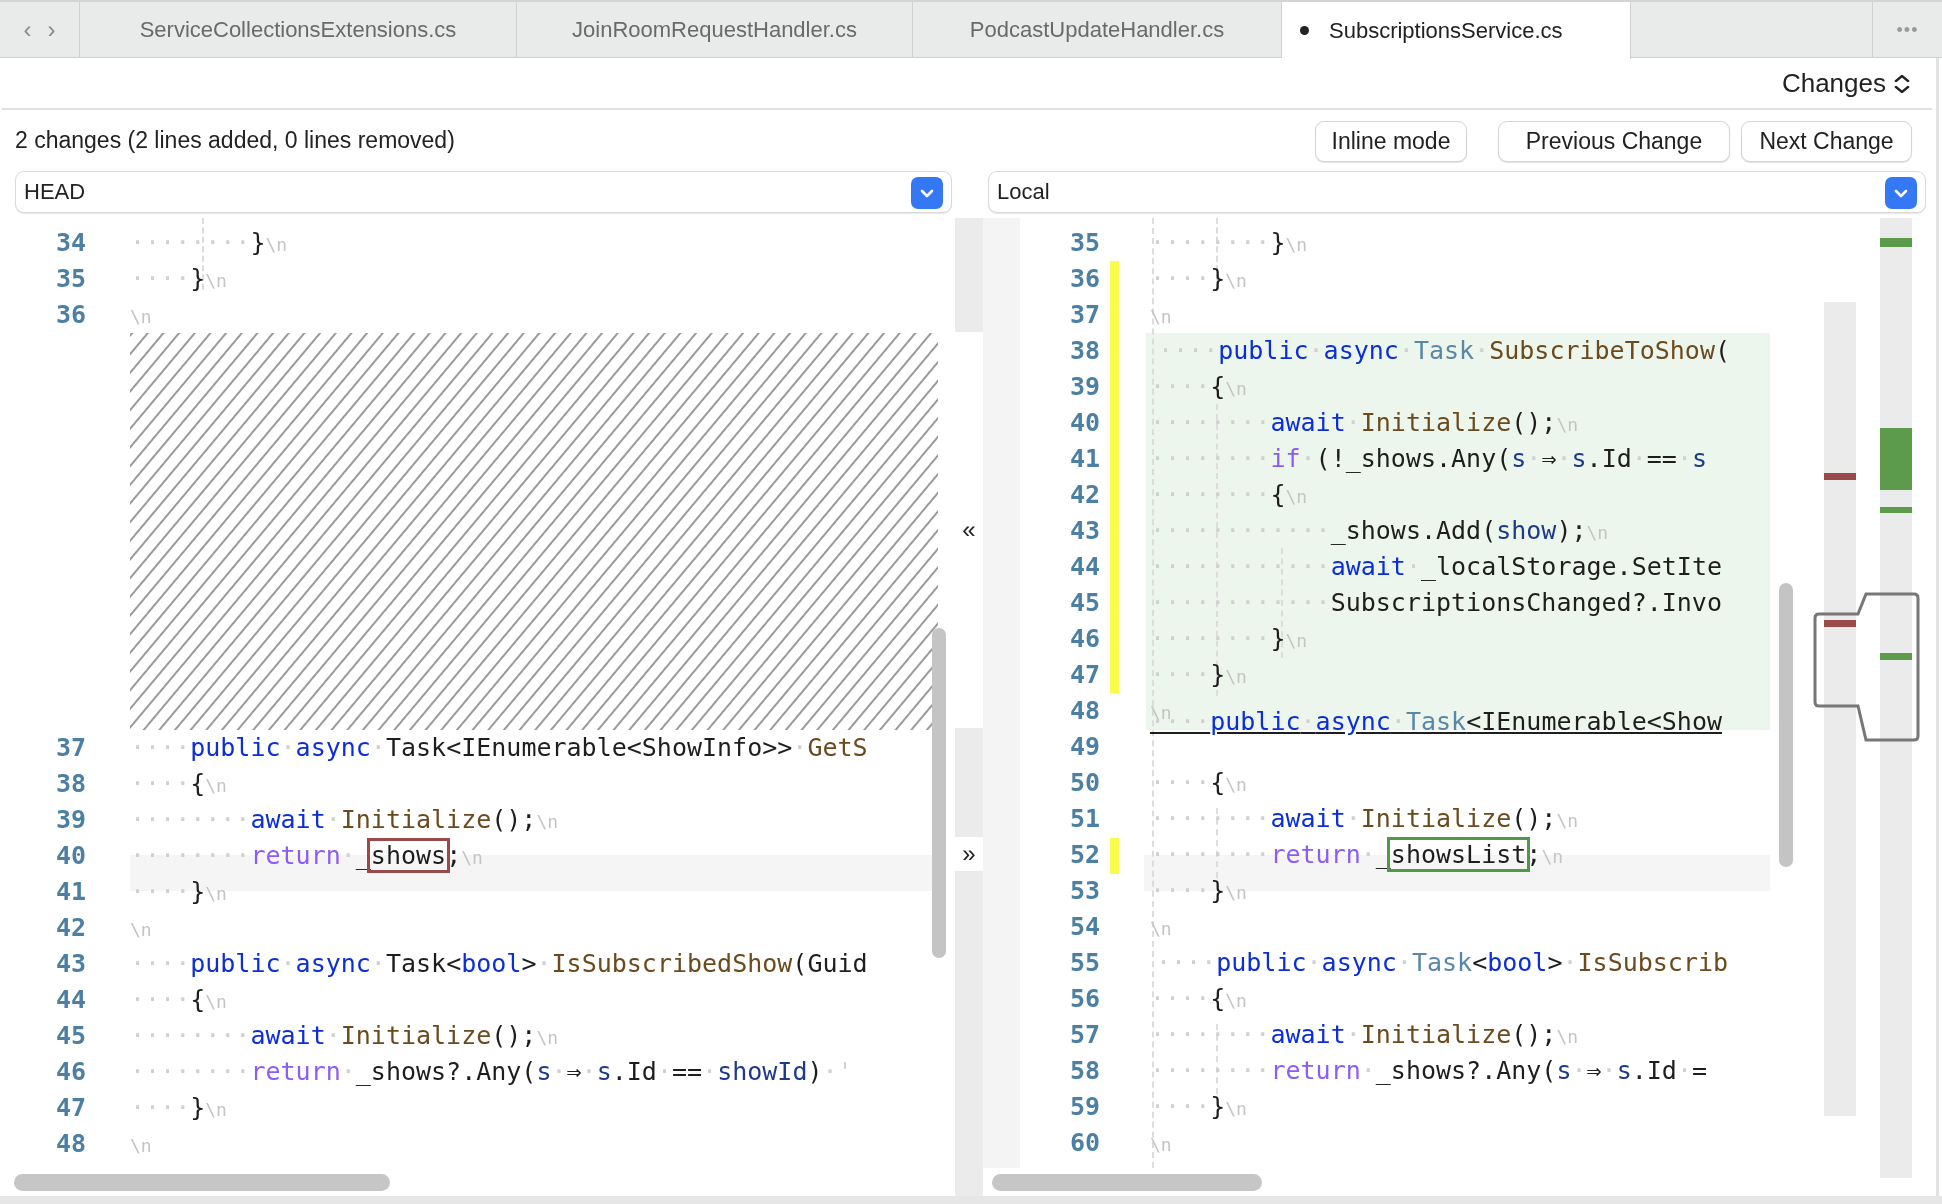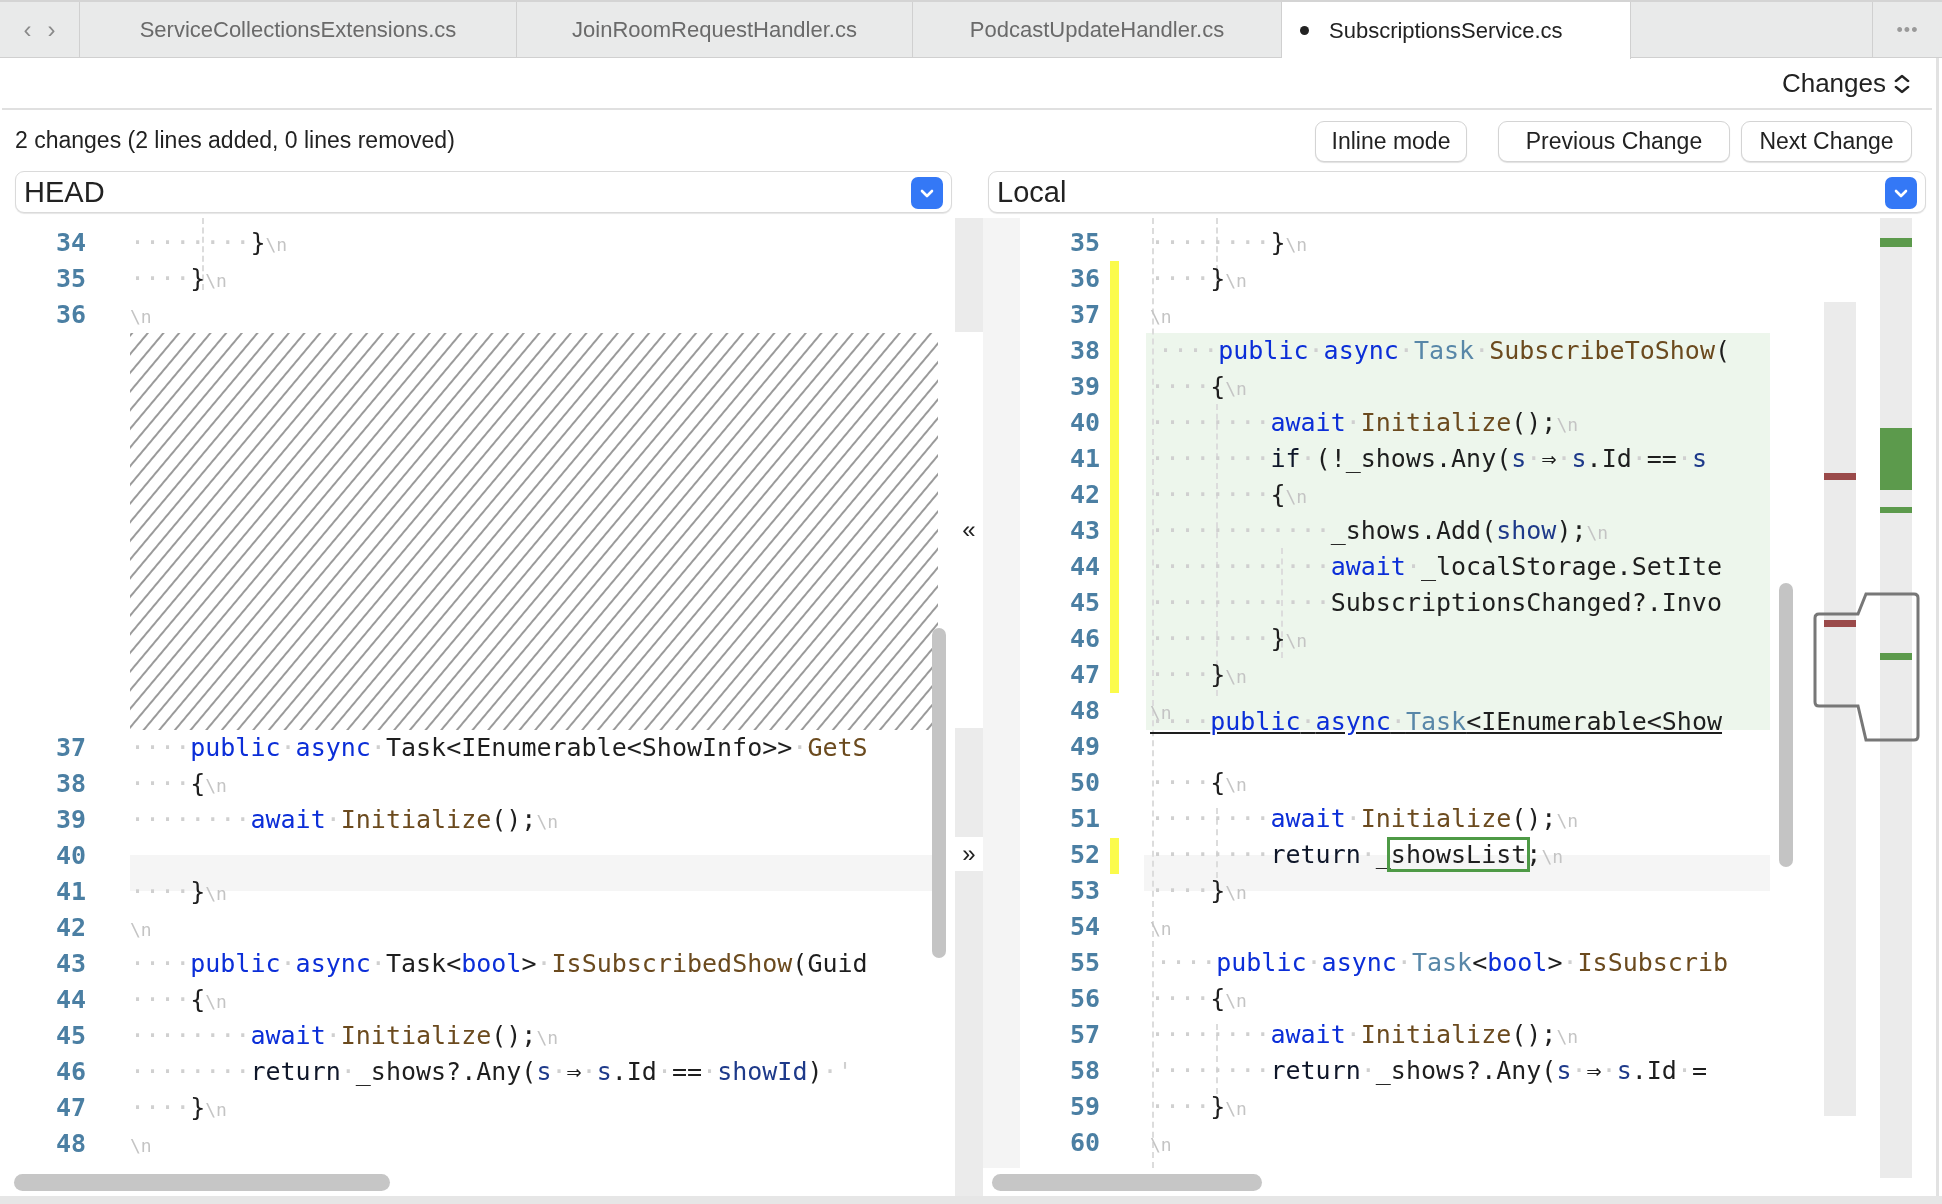--- a/index.html
+++ b/index.html
@@ -17,32 +17,32 @@
   
   .changes-row { position: absolute; left: 2px; top: 58px; width: 1930px; height: 52px; border-bottom: 2px solid #e0e0e0; }
   .changes-select { position: absolute; right: 22px; top: 10px; font-size: 26px; color: #222; display: flex; align-items: center; gap: 8px; }
   .updown { font-size: 20px; line-height: 1; display: flex; flex-direction: column; align-items: center; transform: scaleX(1.2); }
 
   
   .summary { position: absolute; left: 15px; top: 127px; font-size: 23px; color: #222; }
   .btn { position: absolute; top: 121px; height: 41px; border: 1px solid #d4d4d4; border-radius: 9px; background: #fff; box-shadow: 0 1px 1px rgba(0,0,0,0.12); font-size: 23px; color: #222; display: flex; align-items: center; justify-content: center; }
 
   
-  .vselect { position: absolute; top: 171px; height: 42px; border: 1px solid #dadada; border-radius: 9px; background: #fff; box-shadow: 0 1px 1px rgba(0,0,0,0.10); font-size: 29px; color: #222; display: flex; align-items: center; padding-left: 8px; }
+  .vselect { position: absolute; top: 171px; height: 42px; border: 1px solid #dadada; border-radius: 9px; background: #fff; box-shadow: 0 1px 1px rgba(0,0,0,0.10); font-size: 22px; color: #222; display: flex; align-items: center; padding-left: 8px; }
   .vselect .chev { position: absolute; right: 8px; top: 5px; width: 32px; height: 32px; background: #3478f6; border-radius: 7px; display: flex; align-items: center; justify-content: center; }
   .vselect .chev svg { width: 16px; height: 16px; }
 
   
   .pane { position: absolute; top: 218px; height: 950px; overflow: hidden; font-family: "DejaVu Sans Mono", monospace; font-size: 25px; }
   .ln { position: absolute; height: 36px; line-height: 36px; text-align: right; color: #4b7fa3; font-weight: bold; font-family: "DejaVu Sans Mono", monospace; font-size: 25px; }
   .code { position: absolute; height: 36px; line-height: 36px; white-space: pre; color: #1e1e1e; }
   .ws { color: #d0d0d0; }
   .nl { color: #c4c4c4; font-size: 18px; }
   .kw { color: #0b2ed8; }
-  .kw2 { color: #0f172a; text-align: center; }
+  .kw2 { color: #8b5cf6; text-align: center; }
   .ty { color: #5887a8; }
   .fn { color: #6b4a1e; }
   .pr { color: #1e3a8a; }
   .hl-row { position: absolute; background: #f5f5f5; height: 36px; }
   .added-bg { position: absolute; background: #edf6ec; }
   .hatch { position: absolute; background-image: repeating-linear-gradient(-50deg, #ffffff 0px, #ffffff 7px, #9a9a9a 8px, #9a9a9a 9px, #ffffff 10px, #ffffff 12px); }
   .box-red { border: 3px solid #9a4a4a; padding: 0 1px; margin: 0 -4px; }
   .box-green { border: 3px solid #4e9a46; padding: 0 1px; margin: 0 -4px; }
   .yellow { position: absolute; background: #fbfb4c; width: 9px; }
   .guide { position: absolute; width: 0; border-left: 2px dashed #dcdcdc; }
@@ -140,20 +140,21 @@
   <div class="ln" style="left:0;top:512px;width:72px;">37</div>
   <div class="code" style="left:116px;top:512px;"><span class="ws">····</span><span class="kw">public</span><span class="ws">·</span><span class="kw">async</span><span class="ws">·</span>Task&lt;IEnumerable&lt;ShowInfo&gt;&gt;<span class="ws">·</span><span class="fn">GetS</span></div>
 
   <div class="ln" style="left:0;top:548px;width:72px;">38</div>
   <div class="code" style="left:116px;top:548px;"><span class="ws">····</span>{<span class="nl">\n</span></div>
 
   <div class="ln" style="left:0;top:584px;width:72px;">39</div>
   <div class="code" style="left:116px;top:584px;"><span class="ws">········</span><span class="kw">await</span><span class="ws">·</span><span class="fn">Initialize</span>();<span class="nl">\n</span></div>
 
   <div class="ln" style="left:0;top:620px;width:72px;">40</div>
+  <div class="code" style="left:116px;top:620px;"><span class="ws">········</span><span class="kw2">return</span><span class="ws">·</span>_<span class="box-red">shows</span>;<span class="nl">\n</span></div>
 
   <div class="ln" style="left:0;top:656px;width:72px;">41</div>
   <div class="code" style="left:116px;top:656px;"><span class="ws">····</span>}<span class="nl">\n</span></div>
 
   <div class="ln" style="left:0;top:692px;width:72px;">42</div>
   <div class="code" style="left:116px;top:692px;"><span class="nl">\n</span></div>
 
   <div class="ln" style="left:0;top:728px;width:72px;">43</div>
   <div class="code" style="left:116px;top:728px;"><span class="ws">····</span><span class="kw">public</span><span class="ws">·</span><span class="kw">async</span><span class="ws">·</span>Task&lt;<span class="kw">bool</span>&gt;<span class="ws">·</span><span class="fn">IsSubscribedShow</span>(Guid</div>
 

